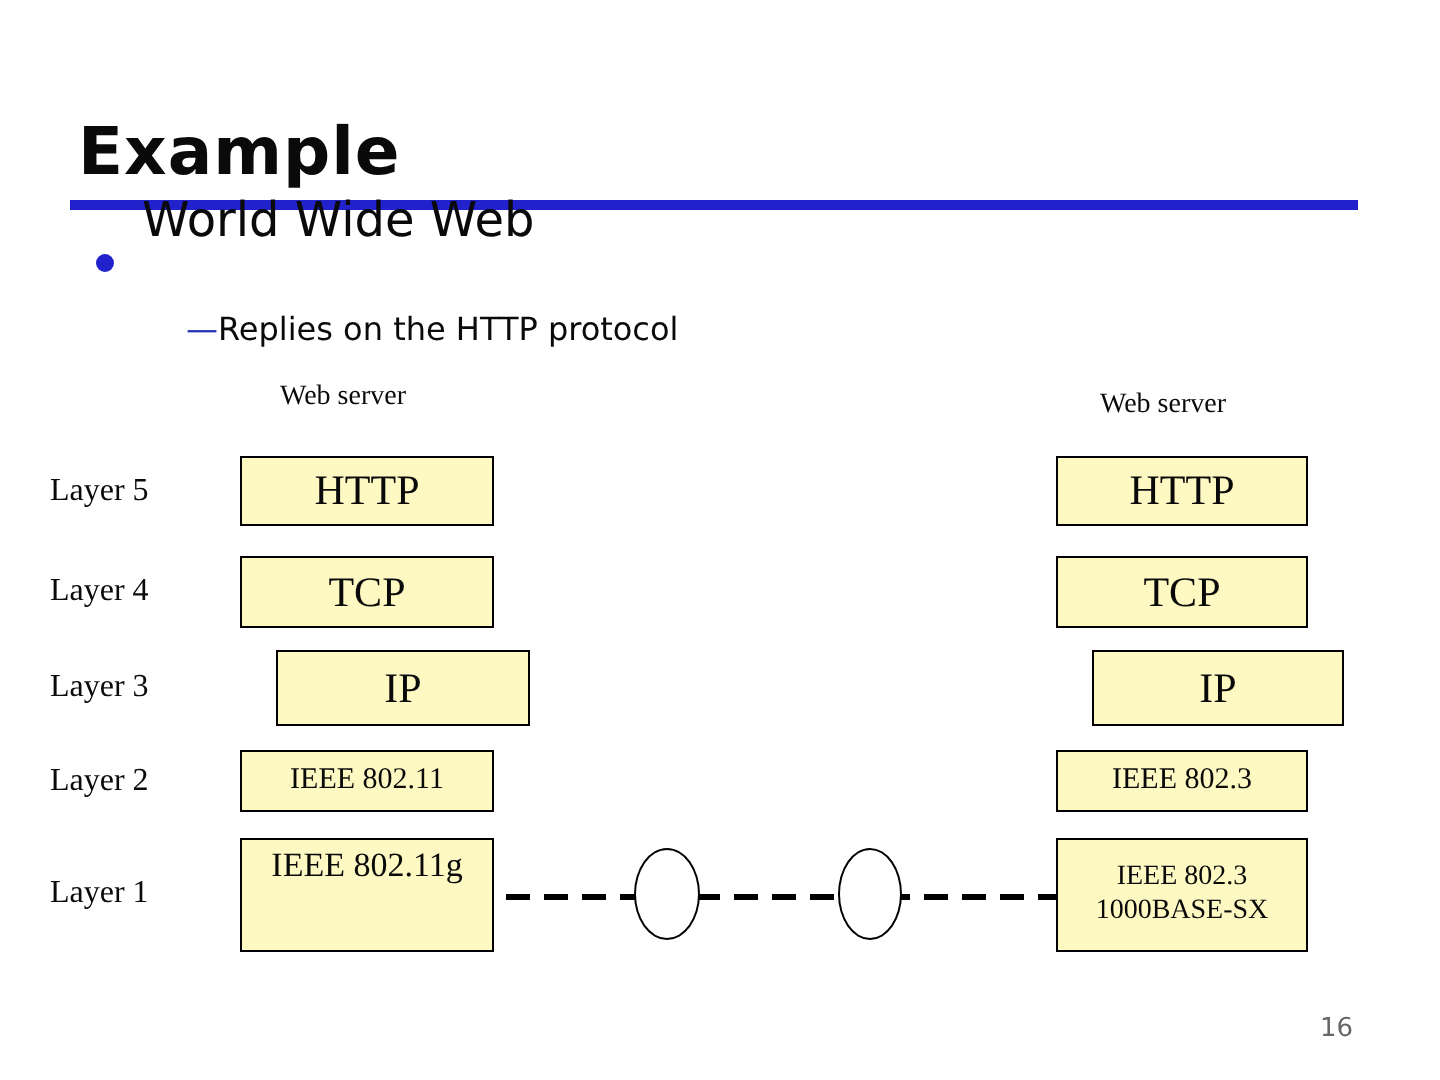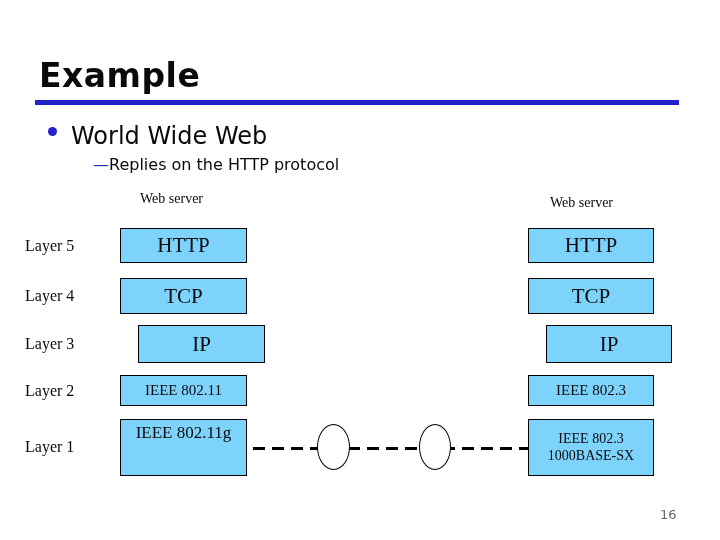--- a/index.html
+++ b/index.html
@@ -24,21 +24,21 @@
   }
 
   
   .bullet-dot {
     left: 48px; top: 127px;
     width: 9px; height: 9px;
     border-radius: 50%;
     background: #2222cc;
   }
   .bullet-text {
-    left: 71px; top: 122px;
+    left: 71px; top: 96px;
     font-family: "DejaVu Sans", sans-serif;
     font-size: 24px;
     color: #0a0a0a;
     text-align: right;
   }
   .sub-bullet {
     left: 93px; top: 155px;
     font-family: "DejaVu Sans", sans-serif;
     font-size: 16px;
     color: #0a0a0a;
@@ -62,21 +62,21 @@
     color: #0a0a0a;
   }
   .ll-5 { top: 236px; }
   .ll-4 { top: 286px; }
   .ll-3 { top: 334px; }
   .ll-2 { top: 381px; }
   .ll-1 { top: 437px; }
 
   .proto-box {
     border: 1px solid #000000;
-    background: #7dd3fc;
+    background: #fef9c3;
     display: flex;
     align-items: center;
     justify-content: center;
     font-family: "Liberation Serif", "DejaVu Serif", serif;
     color: #0a0a0a;
     text-align: center;
   }
   .left-col  { left: 120px; width: 127px; }
   .right-col { left: 528px; width: 126px; }
   .r1 { top: 228px; height: 35px; }

